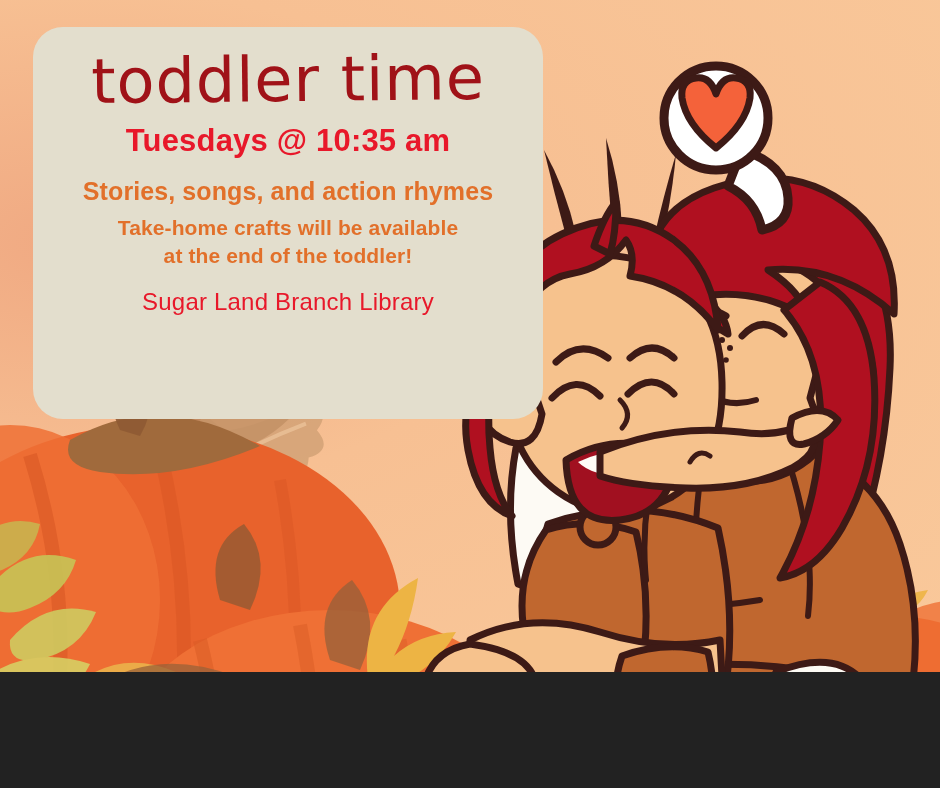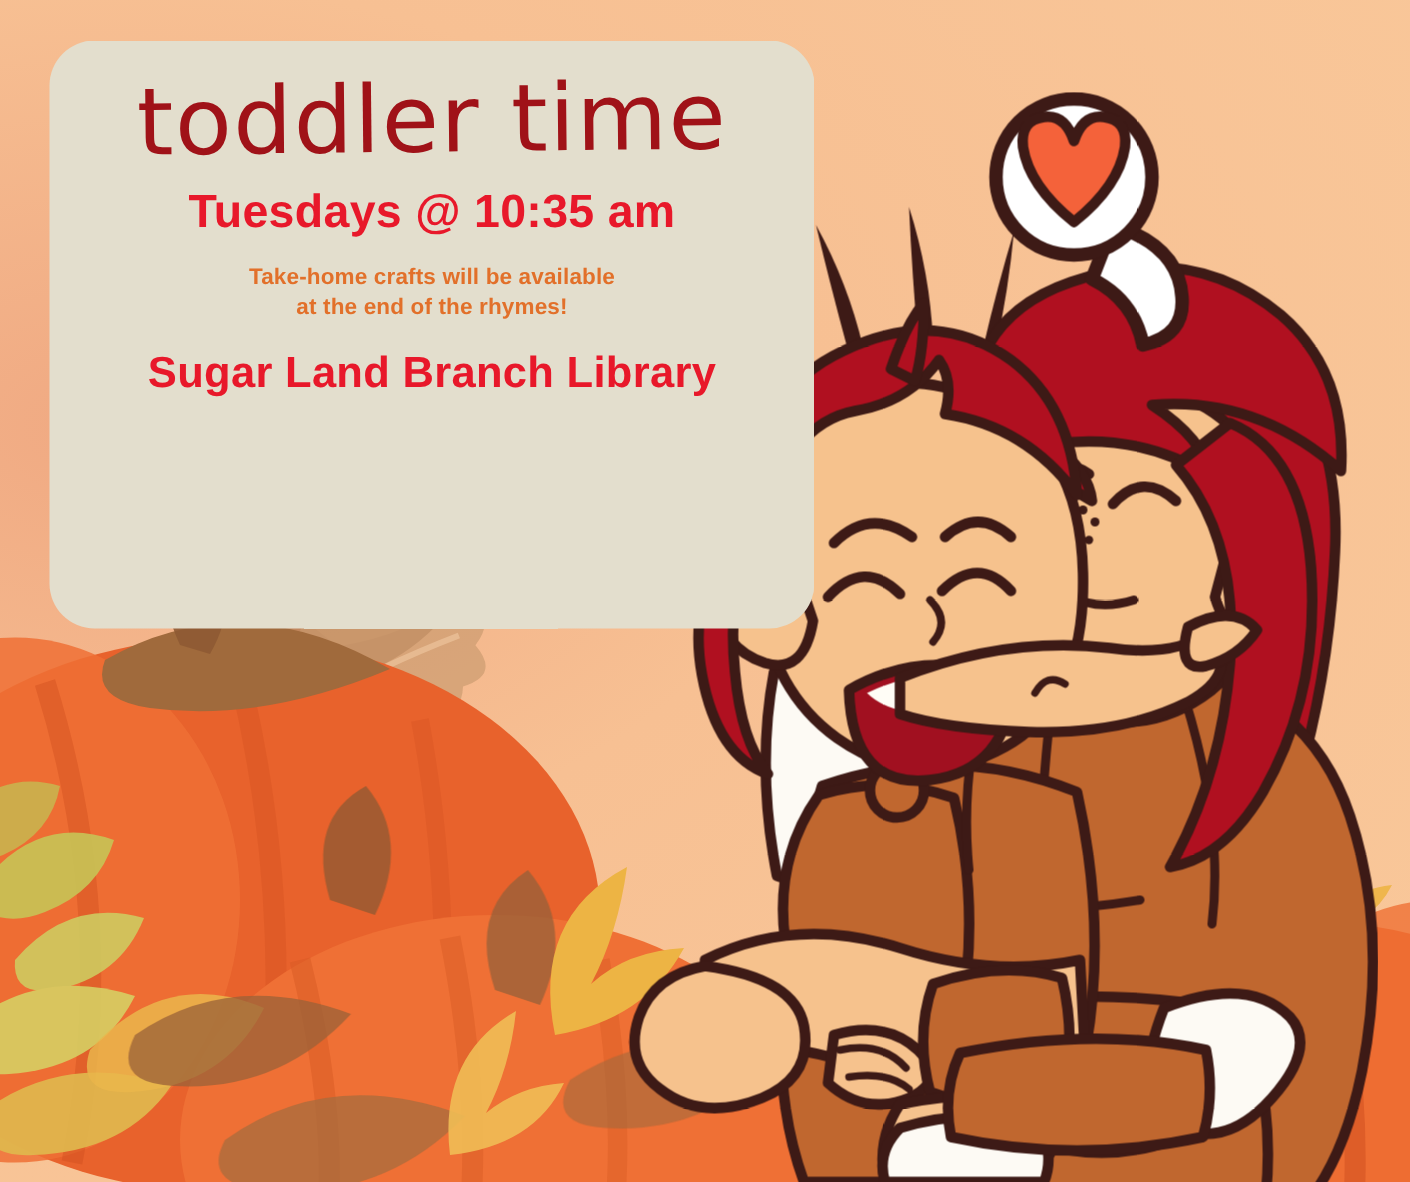--- a/index.html
+++ b/index.html
@@ -1,18 +1,18 @@
 <!DOCTYPE html>
 <html><head>
 <meta charset="utf-8">
 <style>
   html,body{margin:0;padding:0;background:#222;}
   #poster{
     position:relative;
-    width:940px;height:788px;
+    width:940px;height:672px;
     overflow:hidden;
     font-family:"Liberation Sans", sans-serif;
     background:#1d4ed8;
   }
   #bg-gradient{
     position:absolute;inset:0;
     background:
       radial-gradient(120% 90% at 8% 36%, #f0a982 0%, #f7c093 42%, #f9c89a 100%);
   }
   #scene{position:absolute;inset:0;}
@@ -49,26 +49,26 @@
     letter-spacing:0.2px;
   }
   .body-line{
     margin:0;
     color:#e2702a;
     font-weight:600;
     letter-spacing:0.1px;
   }
   #desc-block{margin-top:16px;}
   .body-lg{font-size:25px;line-height:1.32;}
-  .body-sm{font-size:15px;line-height:1.34;}
+  .body-sm{font-size:21px;line-height:1.34;}
   #desc-block2{margin-top:6px;}
   #venue{
     margin:18px 0 0 0;
-    font-size:29px;
-    font-weight:700;
+    font-size:24px;
+    font-weight:400;
     color:#e8182a;
     letter-spacing:0.2px;
   }
 </style>
 </head>
 <body>
 
 <div id="poster">
 
   <div id="bg-gradient"></div>
@@ -290,23 +290,24 @@
   </svg>
   </div>
 
   <div id="info-card">
 
     <h1 id="title">toddler time</h1>
 
     <p id="subtitle">Tuesdays @ 10:35 am</p>
 
     <div id="desc-block">
+      <p class="body-line body-lg">Stories, songs, and action rhymes</p>
     </div>
 
     <div id="desc-block2">
       <p class="body-line body-sm">Take-home crafts will be available</p>
-      <p class="body-line body-sm">at the end of the rhymes!</p>
+      <p class="body-line body-sm">at the end of the toddler!</p>
     </div>
 
     <p id="venue">Sugar Land Branch Library</p>
   </div>
 
 </div>
 
 </body></html>

